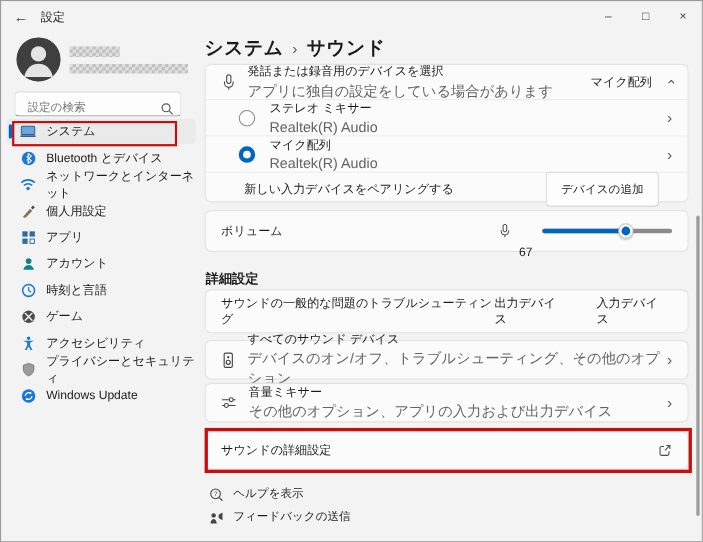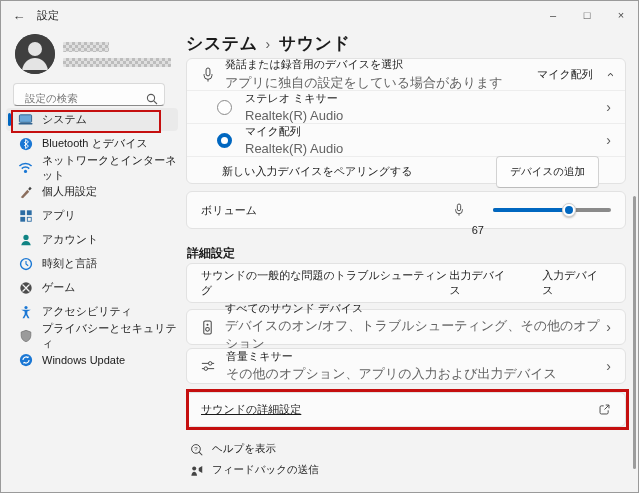--- a/index.html
+++ b/index.html
@@ -336,21 +336,21 @@
       </span>
       <div>
         <div class="row-title">音量ミキサー</div>
         <div class="row-sub">その他のオプション、アプリの入力および出力デバイス</div>
       </div>
       <div class="spacer"></div>
       <span class="chev">›</span>
     </div>
   </div>
 
-  <div class="card" style="top:391px;height:35px;text-decoration:underline;">
+  <div class="card" style="top:391px;height:35px;">
     <div class="card-row" style="height:33px;">
       <span class="row-title">サウンドの詳細設定</span>
       <div class="spacer"></div>
       <span>
         <svg width="13" height="13" viewBox="0 0 16 16">
             <path d="M7 3.5H4.2A1.7 1.7 0 0 0 2.5 5.2v6.6a1.7 1.7 0 0 0 1.7 1.7h6.6a1.7 1.7 0 0 0 1.7-1.7V9" fill="none" stroke="#4a4a4a" stroke-width="1.2"></path>
             <path d="M9.5 2.5h4v4M13.3 2.7L8 8" fill="none" stroke="#4a4a4a" stroke-width="1.2"></path>
           </svg>
       </span>
     </div>

